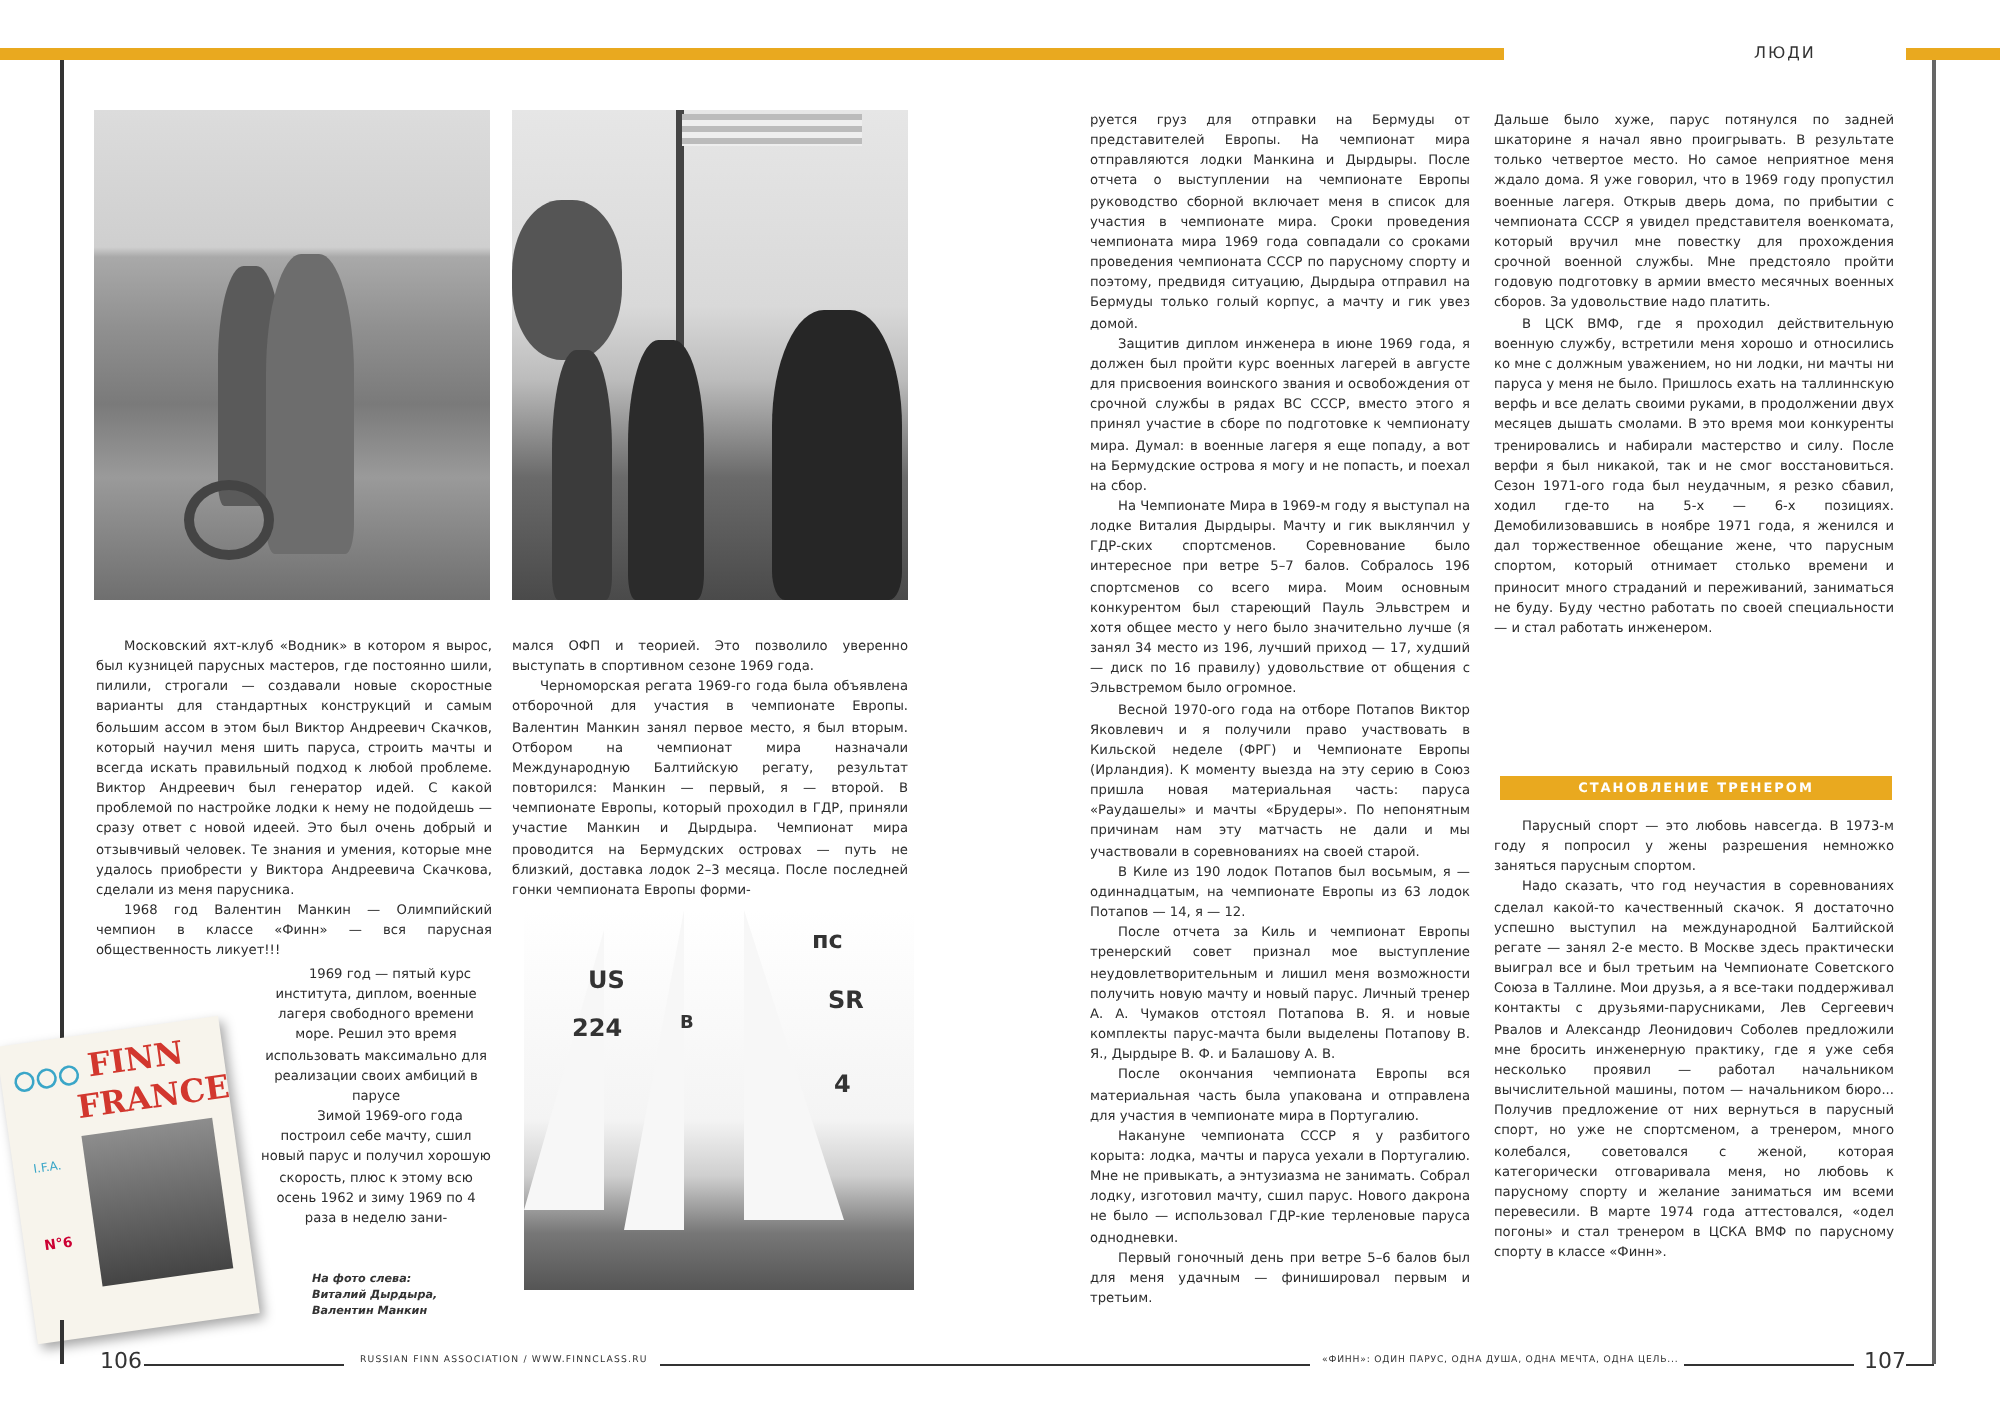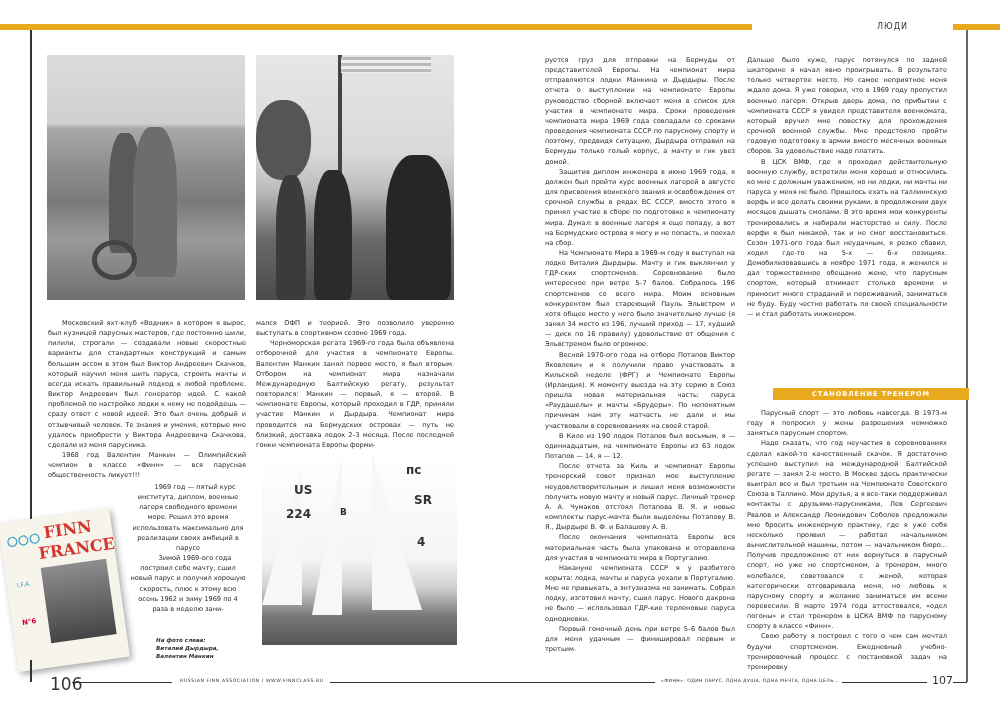--- a/index.html
+++ b/index.html
@@ -38,25 +38,25 @@
     .col p { text-indent: 14px; }
     .col-a { left: 48px; top: 318px; width: 198px; }
     .col-b { left: 256px; top: 318px; width: 198px; }
     .col-c { left: 545px; top: 55px; width: 190px; }
     .col-d { left: 747px; top: 55px; width: 200px; }
     .wrap-text { position: absolute; left: 130px; top: 482px; width: 116px; font-size: 6.6px; line-height: 10.15px; text-align: center; color: #2b2b2b; }
     .wrap-text p { text-indent: 14px; }
     .caption { position: absolute; left: 156px; top: 636px; font-size: 5.6px; line-height: 8px; font-style: italic; font-weight: bold; color: #333; }
 
     .section-heading { position: absolute; left: 750px; top: 388px; width: 196px; height: 12px; background: #e9a91f; color: #fff;
-      font-size: 6.5px; font-weight: bold; letter-spacing: 1px; text-align: center; line-height: 12px; margin-left: 23px; }
+      font-size: 6.5px; font-weight: bold; letter-spacing: 1px; text-align: center; line-height: 12px; }
     .col-d2 { left: 747px; top: 408px; width: 200px; }
 
     .footer { position: absolute; top: 676px; height: 12px; font-size: 10px; color: #333; }
-    .page-num-left { left: 50px; font-size: 17px; top: 674px; }
+    .page-num-left { left: 50px; font-size: 11px; top: 674px; }
     .page-num-right { left: 932px; font-size: 11px; top: 674px; text-align: center; }
     .footer-line { position: absolute; top: 682px; height: 1px; background: #333; }
     .footer-text-left { position: absolute; left: 180px; top: 678px; font-size: 4.6px; letter-spacing: 0.6px; color: #333; }
     .footer-text-right { position: absolute; left: 661px; top: 678px; font-size: 4.6px; letter-spacing: 0.4px; color: #333; }
     .corner-left { position: absolute; left: 30px; top: 660px; width: 1.5px; height: 22px; background: #333; }
     .corner-right { position: absolute; left: 966px; top: 660px; width: 1.5px; height: 22px; background: #666; }
   </style>
 </head>
 <body>
 
@@ -130,21 +130,20 @@
   <p>Первый гоночный день при ветре 5–6 балов был для меня удачным — финишировал первым и третьим.</p>
 </div>
 <div class="col col-d">
   <p style="text-indent:0">Дальше было хуже, парус потянулся по задней шкаторине я начал явно проигрывать. В результате только четвертое место. Но самое неприятное меня ждало дома. Я уже говорил, что в 1969 году пропустил военные лагеря. Открыв дверь дома, по прибытии с чемпионата СССР я увидел представителя военкомата, который вручил мне повестку для прохождения срочной военной службы. Мне предстояло пройти годовую подготовку в армии вместо месячных военных сборов. За удовольствие надо платить.</p>
   <p>В ЦСК ВМФ, где я проходил действительную военную службу, встретили меня хорошо и относились ко мне с должным уважением, но ни лодки, ни мачты ни паруса у меня не было. Пришлось ехать на таллиннскую верфь и все делать своими руками, в продолжении двух месяцев дышать смолами. В это время мои конкуренты тренировались и набирали мастерство и силу. После верфи я был никакой, так и не смог восстановиться. Сезон 1971-ого года был неудачным, я резко сбавил, ходил где-то на 5-х — 6-х позициях. Демобилизовавшись в ноябре 1971 года, я женился и дал торжественное обещание жене, что парусным спортом, который отнимает столько времени и приносит много страданий и переживаний, заниматься не буду. Буду честно работать по своей специальности — и стал работать инженером.</p>
 </div>
 <div class="section-heading">СТАНОВЛЕНИЕ ТРЕНЕРОМ</div>
 <div class="col col-d2">
   <p>Парусный спорт — это любовь навсегда. В 1973-м году я попросил у жены разрешения немножко заняться парусным спортом.</p>
   <p>Надо сказать, что год неучастия в соревнованиях сделал какой-то качественный скачок. Я достаточно успешно выступил на международной Балтийской регате — занял 2-е место. В Москве здесь практически выиграл все и был третьим на Чемпионате Советского Союза в Таллине. Мои друзья, а я все-таки поддерживал контакты с друзьями-парусниками, Лев Сергеевич Рвалов и Александр Леонидович Соболев предложили мне бросить инженерную практику, где я уже себя несколько проявил — работал начальником вычислительной машины, потом — начальником бюро... Получив предложение от них вернуться в парусный спорт, но уже не спортсменом, а тренером, много колебался, советовался с женой, которая категорически отговаривала меня, но любовь к парусному спорту и желание заниматься им всеми перевесили. В марте 1974 года аттестовался, «одел погоны» и стал тренером в ЦСКА ВМФ по парусному спорту в классе «Финн».</p>
-  <p>Свою работу я построил с того о чем сам мечтал будучи спортсменом. Ежедневный учебно-тренировочный процесс с постановкой задач на тренировку</p>
 </div>
 
 <div class="corner-left"></div>
 <div class="footer page-num-left">106</div>
 <div class="footer-line" style="left:72px;width:100px;"></div>
 <div class="footer-text-left">RUSSIAN FINN ASSOCIATION / WWW.FINNCLASS.RU</div>
 <div class="footer-line" style="left:330px;width:325px;"></div>
 <div class="footer-text-right">«ФИНН»: ОДИН ПАРУС, ОДНА ДУША, ОДНА МЕЧТА, ОДНА ЦЕЛЬ...</div>
 <div class="footer-line" style="left:842px;width:85px;"></div>
 <div class="footer page-num-right">107</div>

